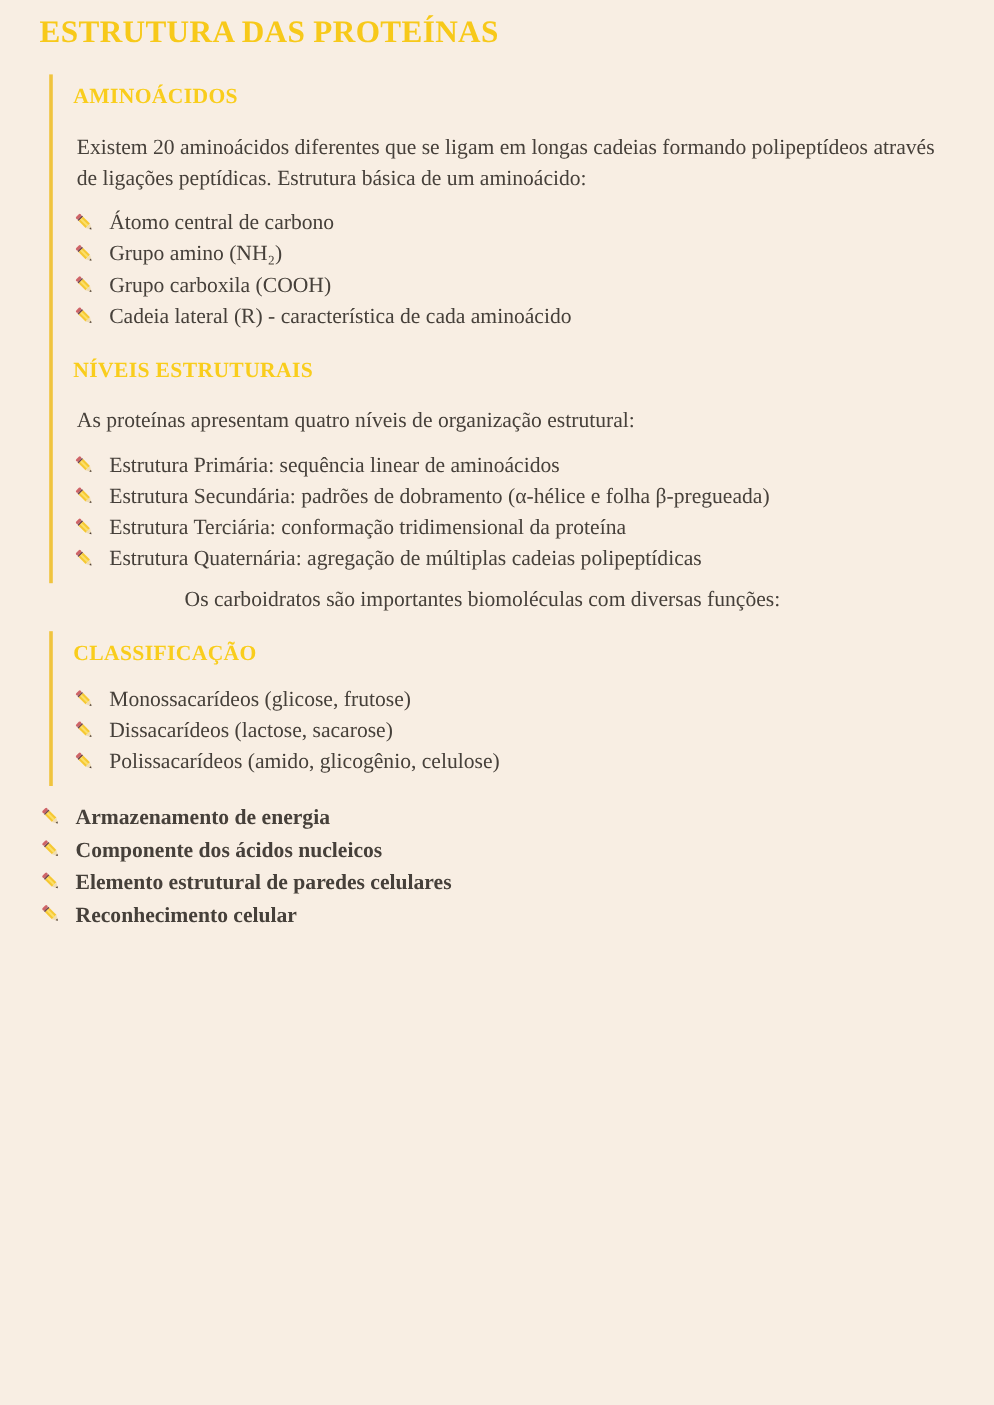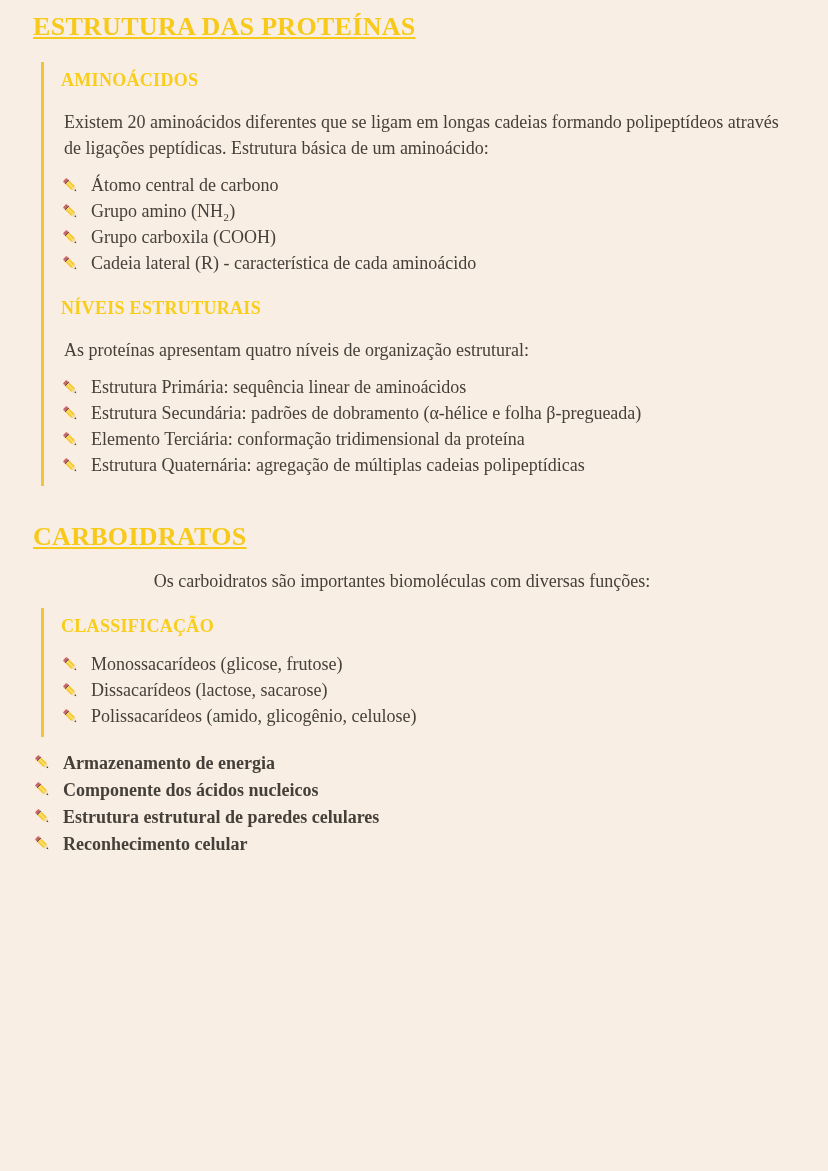--- a/index.html
+++ b/index.html
@@ -11,21 +11,20 @@
     overflow: hidden;
   }
   .doc { padding: 12px 33px 0 33px; }
 
   .doc-title {
     color: #f7c91a;
     font-size: 26px;
     font-weight: bold;
     letter-spacing: 0.3px;
     line-height: 30px;
-    text-decoration: underline;
   }
   .doc-title.first { margin-bottom: 20px; }
   .doc-title.second { margin-top: 36px; margin-bottom: 16px; }
 
   .block {
     border-left: 3px solid #f0c43e;
     margin-left: 8px;
     padding: 6px 0 8px 17px;
   }
 
@@ -123,32 +122,31 @@
       <li>
         <svg class="pencil" viewBox="0 0 24 24">
             <use href="#pencil-shape"></use>
           </svg>
         <span class="bullet-text">Estrutura Secundária: padrões de dobramento (α-hélice e folha β-pregueada)</span>
       </li>
       <li>
         <svg class="pencil" viewBox="0 0 24 24">
             <use href="#pencil-shape"></use>
           </svg>
-        <span class="bullet-text">Elemento Terciária: conformação tridimensional da proteína</span>
+        <span class="bullet-text">Estrutura Terciária: conformação tridimensional da proteína</span>
       </li>
       <li>
         <svg class="pencil" viewBox="0 0 24 24">
             <use href="#pencil-shape"></use>
           </svg>
         <span class="bullet-text">Estrutura Quaternária: agregação de múltiplas cadeias polipeptídicas</span>
       </li>
     </ul>
   </div>
 
-  <h1 class="doc-title second">CARBOIDRATOS</h1>
 
   <p class="para outside">Os carboidratos são importantes biomoléculas com diversas funções:</p>
 
   <div class="block">
     <h2 class="section-heading" style="margin-bottom:12px">CLASSIFICAÇÃO</h2>
 
     <ul class="bullets">
       <li>
         <svg class="pencil" viewBox="0 0 24 24">
             <use href="#pencil-shape"></use>
@@ -180,21 +178,21 @@
     <li>
       <svg class="pencil" viewBox="0 0 24 24">
           <use href="#pencil-shape"></use>
         </svg>
       <span class="bullet-text">Componente dos ácidos nucleicos</span>
     </li>
     <li>
       <svg class="pencil" viewBox="0 0 24 24">
           <use href="#pencil-shape"></use>
         </svg>
-      <span class="bullet-text">Estrutura estrutural de paredes celulares</span>
+      <span class="bullet-text">Elemento estrutural de paredes celulares</span>
     </li>
     <li>
       <svg class="pencil" viewBox="0 0 24 24">
           <use href="#pencil-shape"></use>
         </svg>
       <span class="bullet-text">Reconhecimento celular</span>
     </li>
   </ul>
 
 </div>

